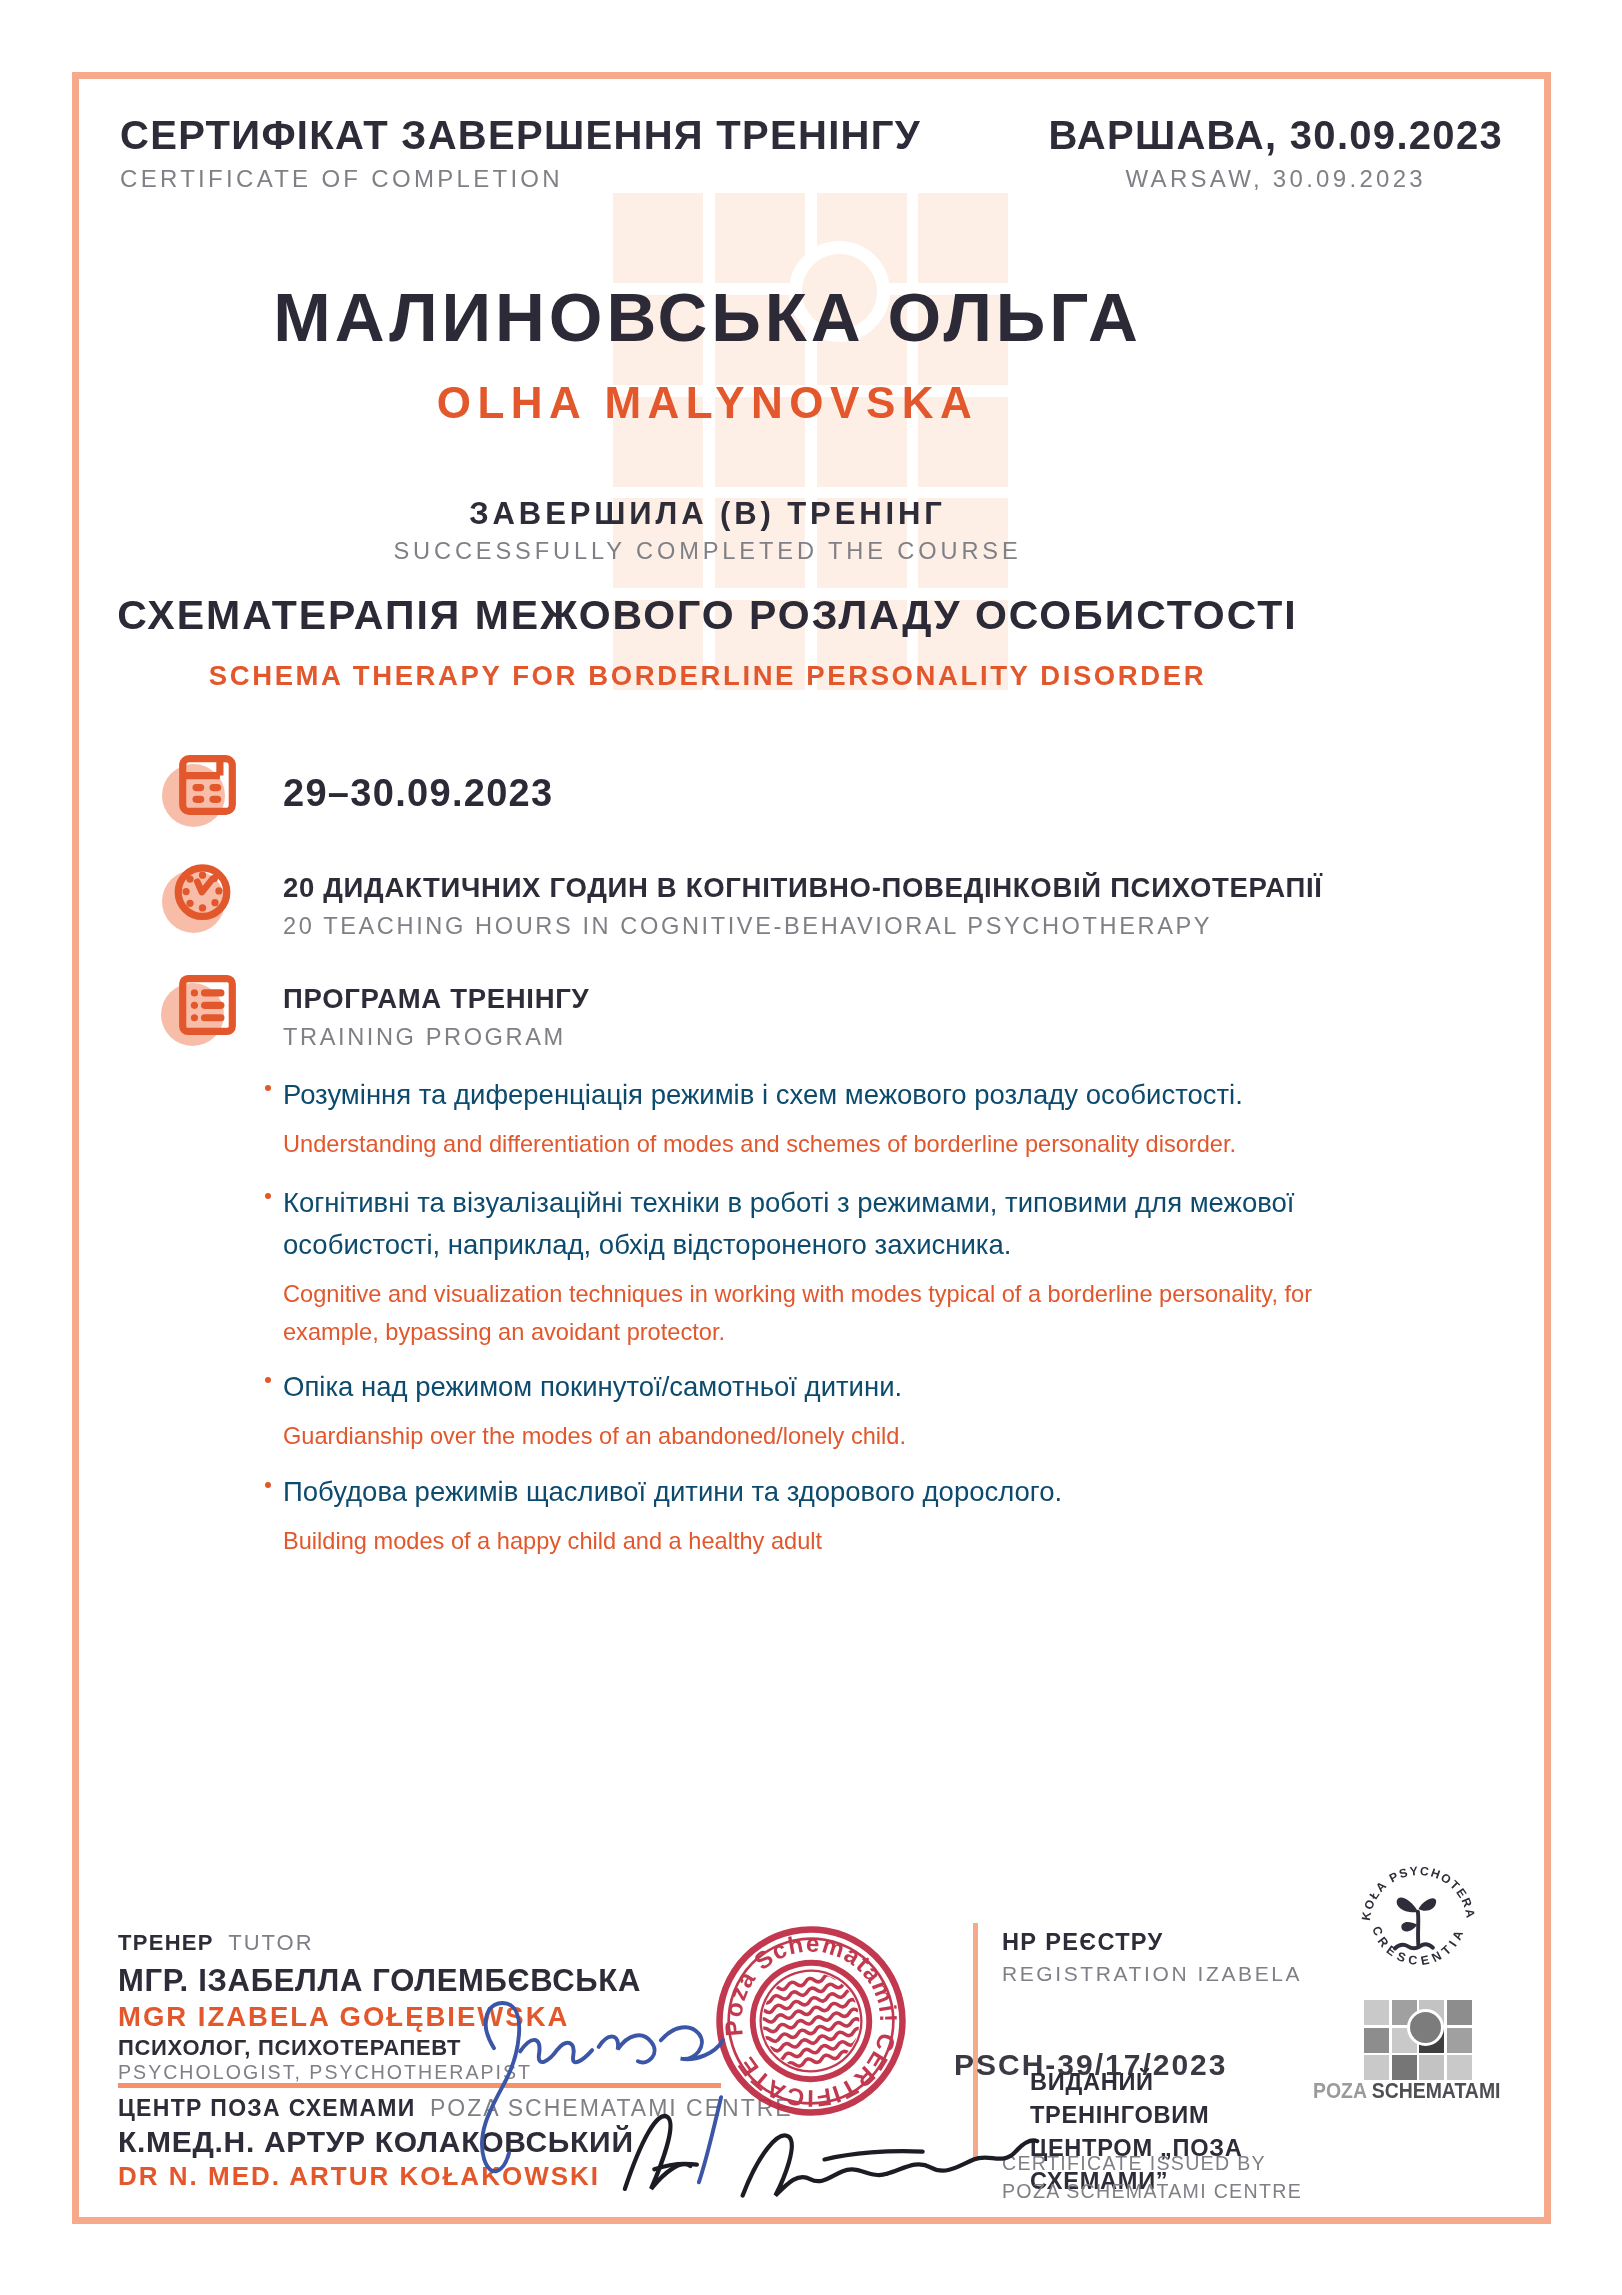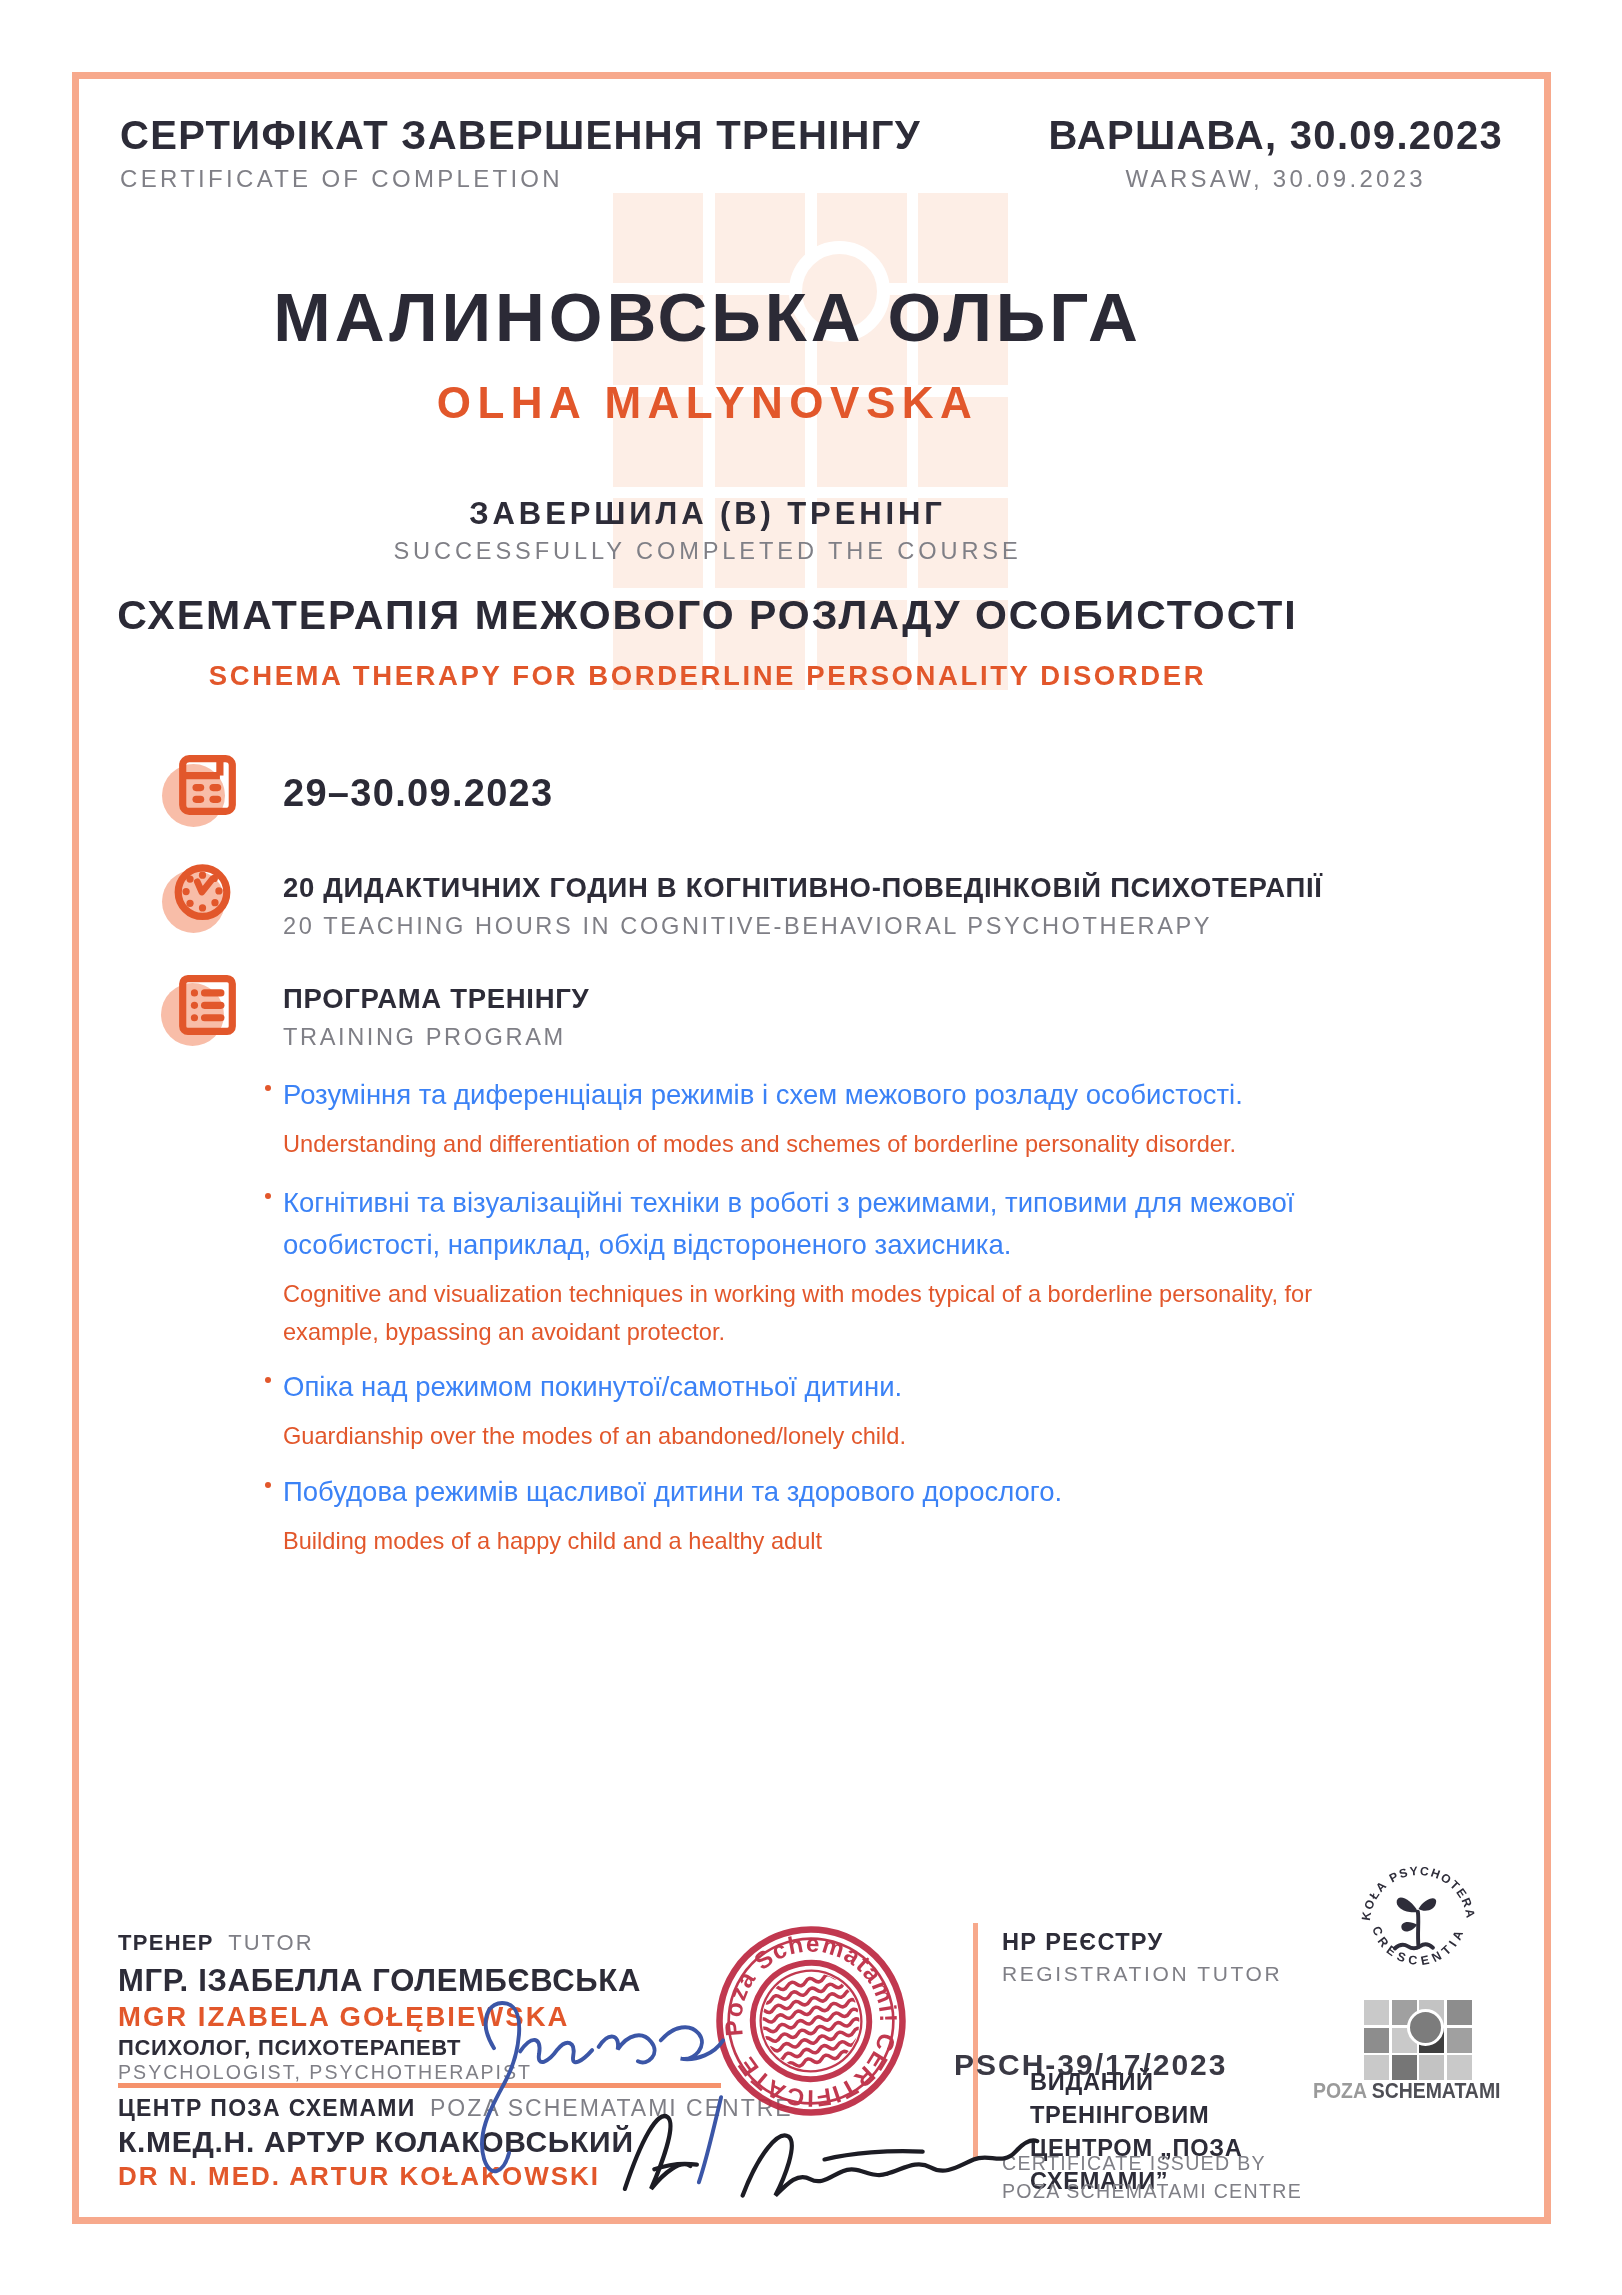--- a/index.html
+++ b/index.html
@@ -33,21 +33,21 @@
   .halo{position:absolute;border-radius:50%;background:var(--salmon-light);opacity:.78;}
   .inforow .txt-main{font-size:27.5px;font-weight:700;color:var(--dark);letter-spacing:0.7px;}
   .inforow .txt-sub{font-size:23.6px;color:var(--gray);letter-spacing:2.6px;margin-top:9.2px;}
   .date-value{position:absolute;left:283px;top:772px;font-size:38px;font-weight:700;color:#2b2a36;letter-spacing:1.3px;z-index:2;}
   .hours-block{position:absolute;left:283px;top:872px;z-index:2;}
   .prog-block{position:absolute;left:283px;top:983px;z-index:2;}
   .icon-wrap{position:absolute;z-index:2;}
   
   .bullet{position:absolute;left:266px;max-width:1099px;z-index:2;}
   .bullet .dot{position:absolute;left:-1.3px;top:10.5px;width:6.5px;height:6.5px;border-radius:50%;background:var(--accent);}
-  .bullet .ua{font-size:27.5px;font-weight:400;color:#3b82f6;line-height:42px;padding-left:17px;}
+  .bullet .ua{font-size:27.5px;font-weight:400;color:#0c4a6e;line-height:42px;padding-left:17px;}
   .bullet .en{font-size:23.6px;color:var(--accent);line-height:38px;padding-left:17px;margin-top:9.2px;}
   .b1{top:1074px;} .b2{top:1182px;} .b3{top:1366px;} .b4{top:1471px;}
   
   .f-abs{position:absolute;z-index:3;}
   .lab-pair{display:flex;gap:14.4px;align-items:baseline;}
   .lab-ua{font-size:22px;font-weight:700;color:var(--dark);letter-spacing:1.3px;}
   .lab-en{font-size:22px;color:var(--gray);letter-spacing:2px;}
   .tutor-name-ua{font-size:31px;font-weight:700;color:var(--dark);letter-spacing:0.7px;}
   .tutor-name-en{font-size:27.5px;font-weight:700;color:var(--accent);letter-spacing:2px;}
   .role-ua{font-size:22px;font-weight:700;color:var(--dark);letter-spacing:0.7px;}
@@ -250,21 +250,21 @@
       <path d="M255,345 C280,270 305,225 320,235 C335,245 310,310 295,345 C315,320 340,300 355,310"></path>
       <path d="M300,315 C320,308 345,305 365,308"></path>
       <path d="M435,355 C460,290 490,255 505,265 C520,276 498,330 485,355 C505,335 520,320 538,330 C556,340 570,325 588,318 C612,308 630,330 655,322 C680,315 700,300 722,312 C745,325 765,310 788,300 C812,290 832,310 852,288 C862,277 875,268 885,272"></path>
       <path d="M560,300 C600,290 660,285 710,288"></path>
     </g>
   </svg>
 
   <div class="vline"></div>
 
   <div class="f-abs lab-ua" style="left:1002px;top:1929px;font-size:23.6px;">НР РЕЄСТРУ</div>
-  <div class="f-abs lab-en" style="left:1002px;top:1962px;font-size:21px;letter-spacing:2.6px;">REGISTRATION TUTOR</div>
+  <div class="f-abs lab-en" style="left:1002px;top:1962px;font-size:21px;letter-spacing:2.6px;">REGISTRATION IZABELA</div>
   <div class="f-abs reg-num" style="left:954px;top:2002px;margin-top:46px;">PSCH-39/17/2023</div>
   <div class="f-abs issued-ua" style="left:1002px;top:2066px;margin-left:28px;">ВИДАНИЙ ТРЕНІНГОВИМ ЦЕНТРОМ „ПОЗА СХЕМАМИ”</div>
   <div class="f-abs issued-en" style="left:1002px;top:2150px;">CERTIFICATE ISSUED BY POZA SCHEMATAMI CENTRE</div>
 
   <div class="f-abs" style="left:1353px;top:1854px;z-index:2;">
     <svg width="131" height="131" viewBox="-100 -100 200 200">
       <defs>
         <path id="cresTop" d="M -74,6 A 74,74 0 1 1 74,6"></path>
         <path id="cresBottom" d="M -70,14 A 72,72 0 0 0 70,14"></path>
       </defs>

